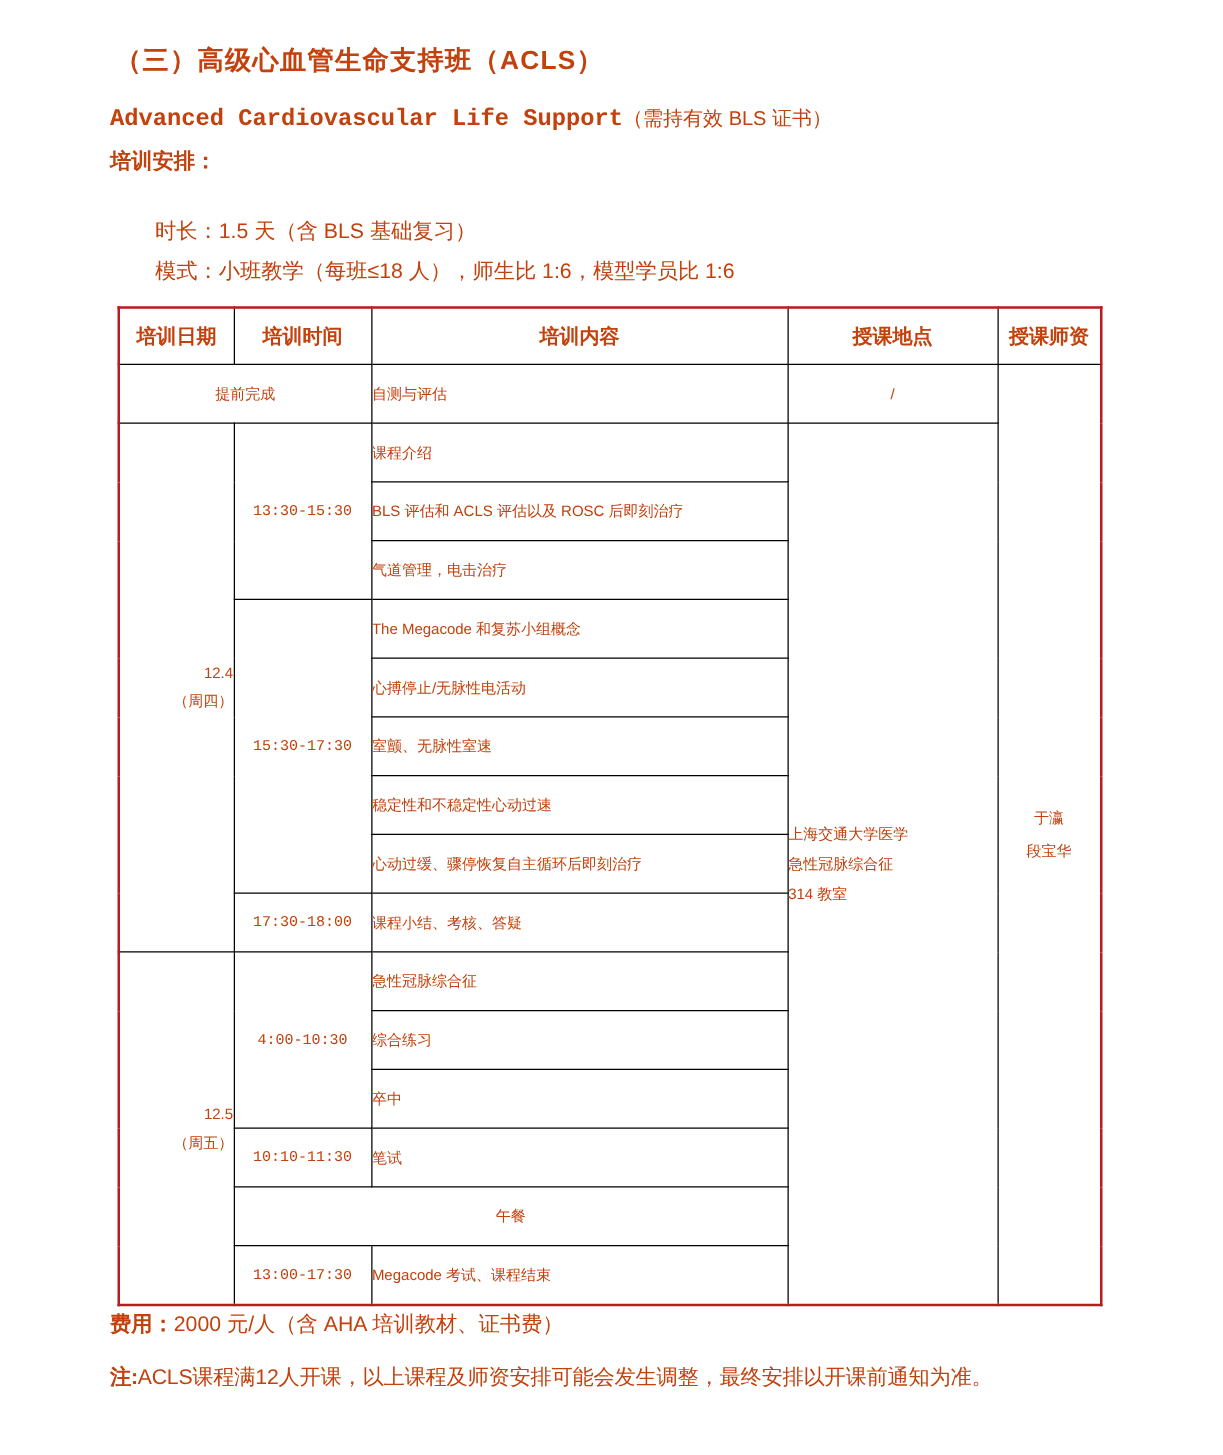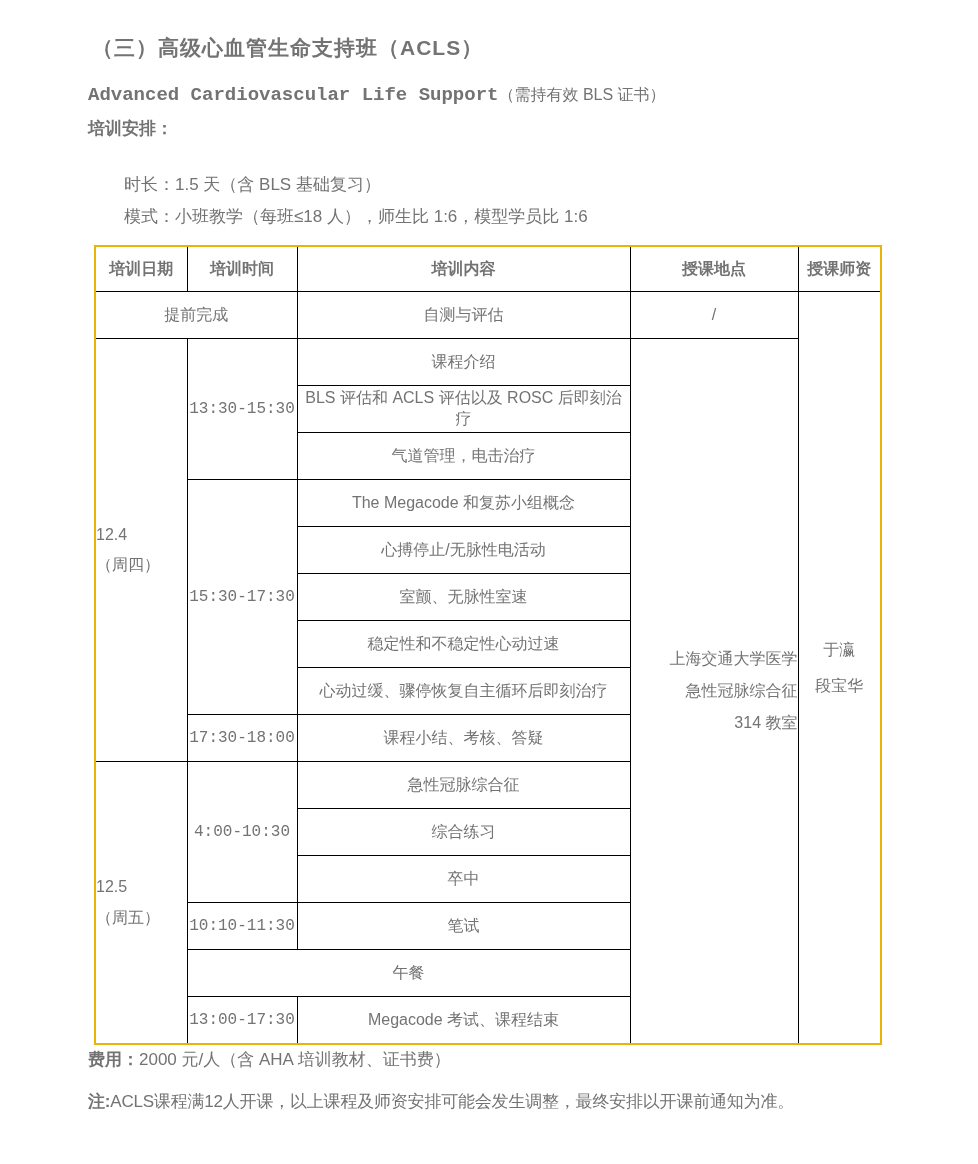--- a/index.html
+++ b/index.html
@@ -1,18 +1,18 @@
 <!DOCTYPE html>
 <html><head>
 <meta charset="utf-8">
 <style>
   html,body { margin:0; padding:0; background:#fff; }
   .page {
     position:relative; width:978px; height:1164px; background:#ffffff;
-    color:#737373; font-family:"Liberation Sans", sans-serif;
+    color:#c2410c; font-family:"Liberation Sans", sans-serif;
     overflow:hidden;
   }
   .abs { position:absolute; }
 
   .heading {
     left:92px; top:34px; font-size:21px; font-weight:bold; letter-spacing:1px;
     margin:0;
   }
   .subtitle { left:88px; top:84px; font-size:16px; }
   .subtitle .en {
@@ -21,37 +21,37 @@
   }
   .subtitle .cn { font-size:16px; }
 
   .section-label { left:88px; top:117px; font-size:17px; font-weight:bold; }
   .indent-line { left:124px; top:173px; font-size:17px; }
   .indent-line2 { left:124px; top:205px; font-size:17px; }
 
   table.schedule {
     position:absolute; left:94px; top:245px;
     border-collapse:collapse; table-layout:fixed;
-    border:2px solid #eab308;
+    border:2px solid #b91c1c;
   }
   .schedule th, .schedule td {
-    border:1px solid #000; font-size:16px; vertical-align:middle;
+    border:1px solid #000; font-size:12px; vertical-align:middle;
     padding:0; overflow:hidden;
   }
   .schedule thead th {
     height:44px; font-weight:bold; text-align:center; font-size:16px;
   }
   .schedule tbody td { height:46px; }
   .c-center { text-align:center; }
-  .c-topic { text-align:center; padding:0 4px 0 9px; }
+  .c-topic { text-align:left; padding:0 4px 0 9px; }
   .c-time {
     text-align:center; font-family:"Liberation Mono", monospace; font-size:15px;
   }
-  .c-date { text-align:left; line-height:1.9; }
-  .c-loc { text-align:right; line-height:2.0; }
+  .c-date { text-align:right; line-height:1.9; }
+  .c-loc { text-align:left; line-height:2.0; }
   .c-teacher { text-align:center; line-height:2.2; }
 
   .fee-line { left:88px; top:1048px; font-size:17px; }
   .fee-line b { font-size:17px; }
   .note-line { left:88px; top:1090px; font-size:17px; letter-spacing:-0.2px; }
   .note-line b { font-size:17px; }
 </style>
 </head>
 <body>
 

